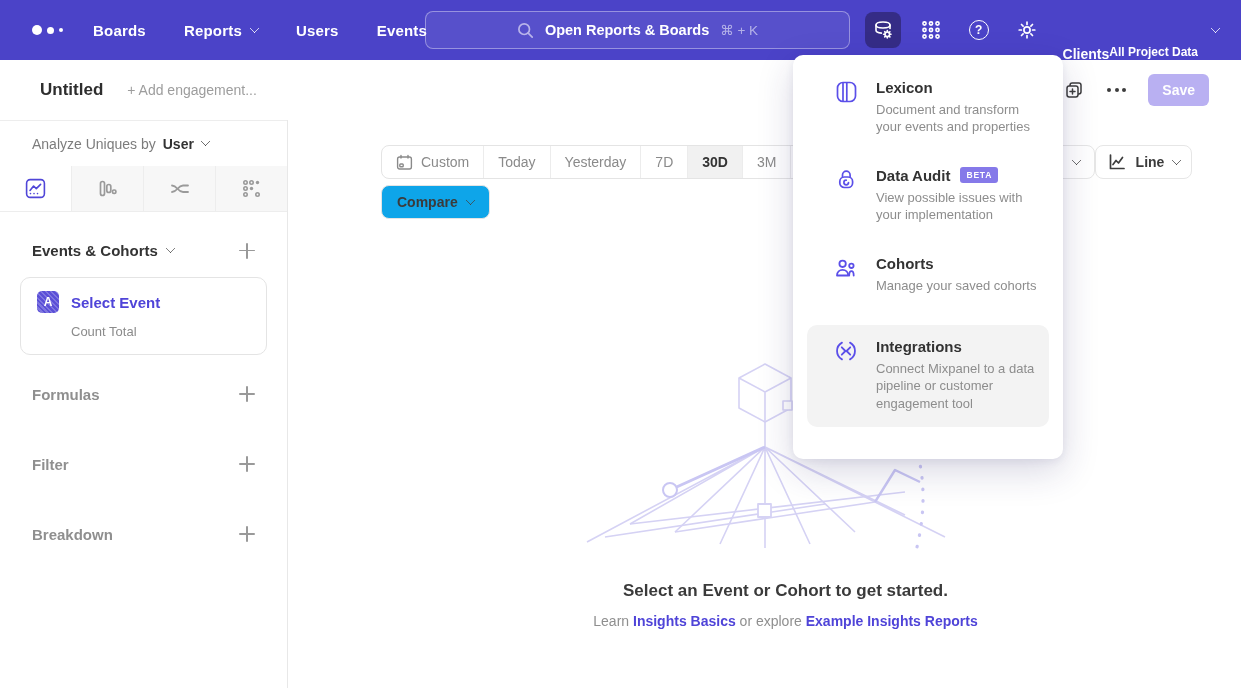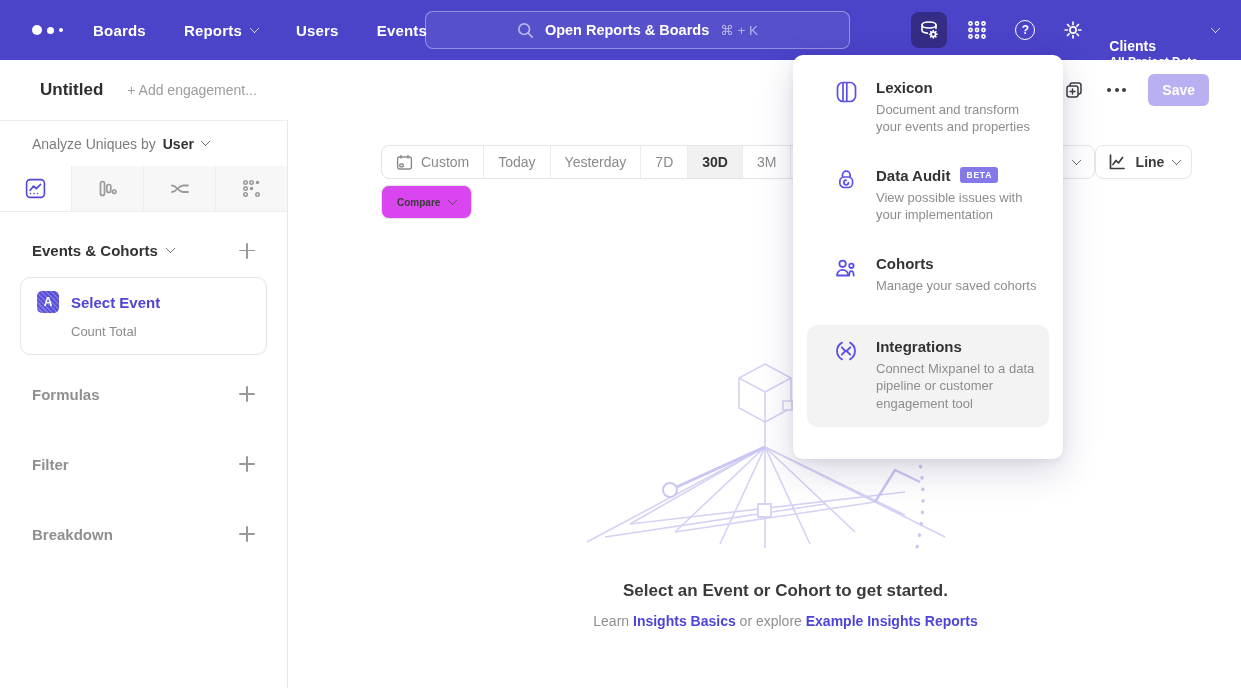--- a/index.html
+++ b/index.html
@@ -31,21 +31,21 @@
             border:1px solid rgba(255,255,255,.38); background:rgba(255,255,255,.07); border-radius:8px;
             display:flex; align-items:center; justify-content:center; gap:11px; cursor:pointer; }
   .search-text { font-size:14.5px; font-weight:600; color:#fff; }
   .search-shortcut { font-size:13.5px; color:rgba(255,255,255,.55); font-weight:400; }
   .nav-right { position:absolute; right:0; top:0; height:60px; display:flex; align-items:center; gap:12px; padding-right:22px; }
   .icon-btn { width:36px; height:36px; border-radius:8px; display:flex; align-items:center; justify-content:center; cursor:pointer; }
   .icon-btn.active { background:#352c86; }
   .help-circle { width:20px; height:20px; border:1.8px solid #fff; border-radius:50%;
                  display:flex; align-items:center; justify-content:center; }
   .help-circle::before { content:"?"; font-size:12px; font-weight:700; color:#fff; }
-  .account { display:flex; flex-direction:column; line-height:1.3; margin-left:6px; cursor:pointer;margin-top:48px; }
+  .account { display:flex; flex-direction:row; line-height:1.3; margin-left:6px; cursor:pointer;margin-top:48px; }
   .account .org { font-size:14px; font-weight:700; }
   .account .project { font-size:12px; font-weight:700; }
   .nav-right .chev { color:#fff; margin-left:2px; }
 
   
   .header { position:absolute; top:60px; left:0; width:1241px; height:60px; background:#fff; display:flex; align-items:center; }
   .report-title { margin-left:40px; font-size:17px; font-weight:700; color:#2e2e2e; }
   .report-desc { margin-left:24px; font-size:14px; color:#9d9d9d; cursor:text; }
   .header-right { position:absolute; right:32px; top:0; height:60px; display:flex; align-items:center; gap:22px; }
   .dots3 { display:flex; gap:3.5px; cursor:pointer; }
@@ -90,21 +90,21 @@
   .seg.selected { background:#f1f1f1; color:#333; font-weight:700; }
   .metric-btn { position:absolute; left:670px; top:25px; width:95px; height:34px; border:1px solid #e6e6e6;
                 border-radius:8px; background:#fff; display:flex; align-items:center; justify-content:flex-end;
                 padding-right:14px; cursor:pointer; }
   .metric-btn .chev { color:#444; }
   .line-btn { position:absolute; left:765px; top:25px; width:97px; height:34px; border:1px solid #e6e6e6;
               border-radius:8px; background:#fff; display:flex; align-items:center; justify-content:center; gap:9px;
               font-size:14px; font-weight:600; color:#3b3b3b; cursor:pointer; }
   .line-btn .chev { color:#444; }
   .compare-btn { position:absolute; left:51px; top:65px; height:34px; border:1px solid #e4e4e4; border-radius:8px;
-                 background:#d946ef; display:flex; align-items:center; gap:9px; padding:0 15px; font-size:10px;
+                 background:#0ea5e9; display:flex; align-items:center; gap:9px; padding:0 15px; font-size:14px;
                  font-weight:600; color:#3b3b3b; cursor:pointer; }
   .compare-btn .chev { color:#444; }
   .illustration { position:absolute; left:245px; top:232px; }
   .empty-title { position:absolute; top:461px; left:0; right:0; text-align:center; font-size:17px; font-weight:700; color:#3a3a3a; }
   .empty-hint { position:absolute; top:493px; left:0; right:0; text-align:center; font-size:14px; color:#8f8f8f; }
   .empty-hint a { color:#4f44d8; font-weight:700; text-decoration:none; cursor:pointer; }
 
   
   .menu-panel { position:absolute; left:793px; top:55px; width:270px; height:404px; background:#fff; border-radius:10px;
                 box-shadow:0 12px 36px rgba(40,35,100,.18), 0 2px 8px rgba(40,35,100,.08); z-index:50; padding-top:24px; }

